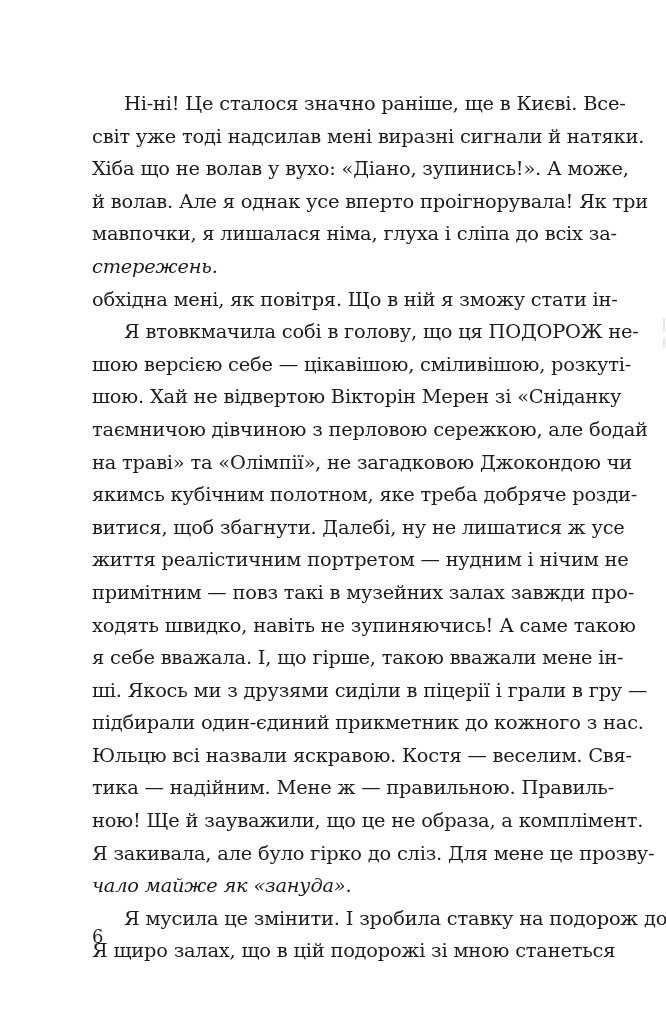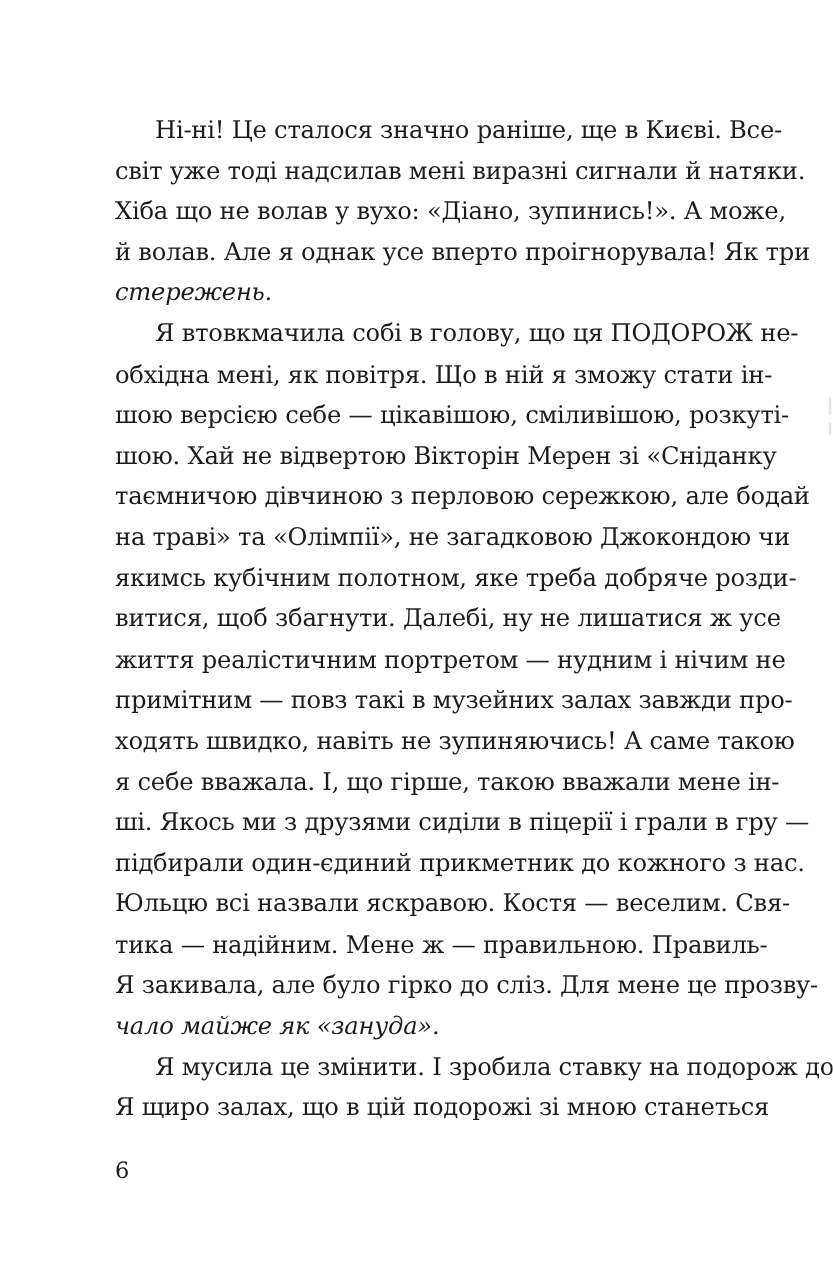--- a/index.html
+++ b/index.html
@@ -27,38 +27,40 @@
 </head>
 <body>
 
 <div class="page">
   <div class="text-block">
 
     <span class="line indent">Ні-ні! Це сталося значно раніше, ще в Києві. Все-</span>
     <span class="line">світ уже тоді надсилав мені виразні сигнали й натяки.</span>
     <span class="line">Хіба що не волав у вухо: «Діано, зупинись!». А може,</span>
     <span class="line">й волав. Але я однак усе вперто проігнорувала! Як три</span>
+    <span class="line">мавпочки, я лишалася німа, глуха і сліпа до всіх за-</span>
     <span class="line last">стережень.</span>
 
+    <span class="line">обхідна мені, як повітря. Що в ній я зможу стати ін-</span>
     <span class="line indent">Я втовкмачила собі в голову, що ця ПОДОРОЖ не-</span>
-    <span class="line">обхідна мені, як повітря. Що в ній я зможу стати ін-</span>
     <span class="line">шою версією себе — цікавішою, сміливішою, розкуті-</span>
     <span class="line">шою. Хай не відвертою Вікторін Мерен зі «Сніданку</span>
     <span class="line">таємничою дівчиною з перловою сережкою, але бодай</span>
     <span class="line">на траві» та «Олімпії», не загадковою Джокондою чи</span>
     <span class="line">якимсь кубічним полотном, яке треба добряче розди-</span>
     <span class="line">витися, щоб збагнути. Далебі, ну не лишатися ж усе</span>
     <span class="line">життя реалістичним портретом — нудним і нічим не</span>
     <span class="line">примітним — повз такі в музейних залах завжди про-</span>
     <span class="line">ходять швидко, навіть не зупиняючись! А саме такою</span>
     <span class="line">я себе вважала. І, що гірше, такою вважали мене ін-</span>
     <span class="line">ші. Якось ми з друзями сиділи в піцерії і грали в гру —</span>
     <span class="line">підбирали один-єдиний прикметник до кожного з нас.</span>
     <span class="line">Юльцю всі назвали яскравою. Костя — веселим. Свя-</span>
     <span class="line">тика — надійним. Мене ж — правильною. Правиль-</span>
+    <span class="line">ною! Ще й зауважили, що це не образа, а комплімент.</span>
     <span class="line">Я закивала, але було гірко до сліз. Для мене це прозву-</span>
     <span class="line last">чало майже як «зануда».</span>
 
     <span class="line indent">Я мусила це змінити. І зробила ставку на подорож до</span>
     <span class="line">Я щиро залах, що в цій подорожі зі мною станеться</span>
   </div>
 
   <div class="page-number">6</div>
 
   <div class="edge-mark" style="left:663px; top:318px; height:14px;"></div>

